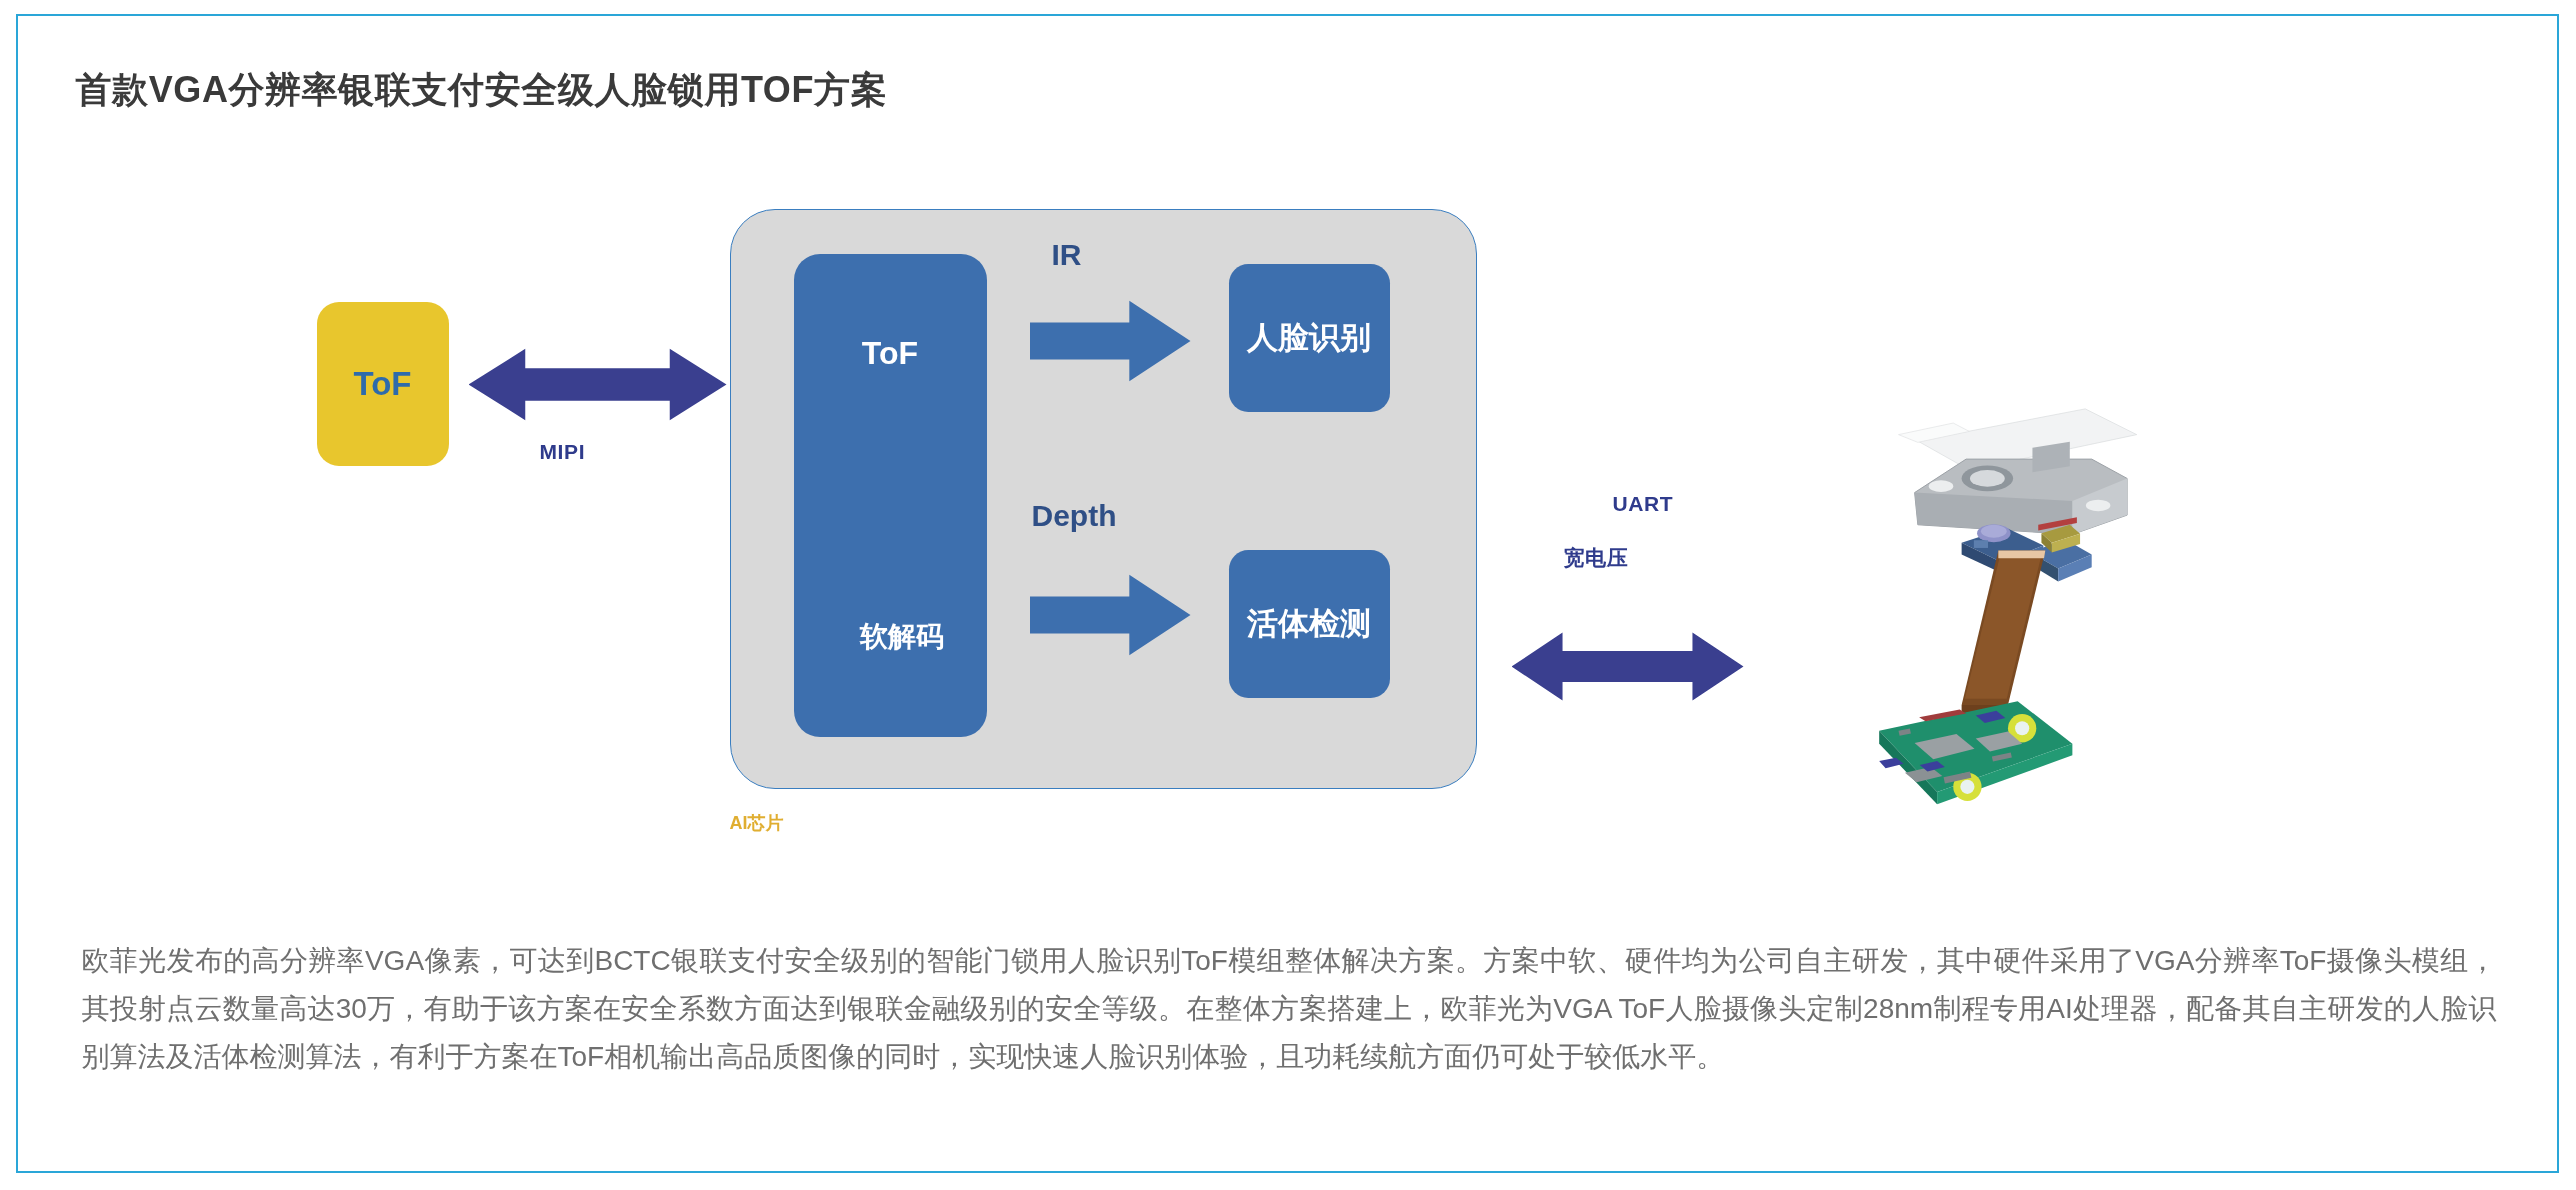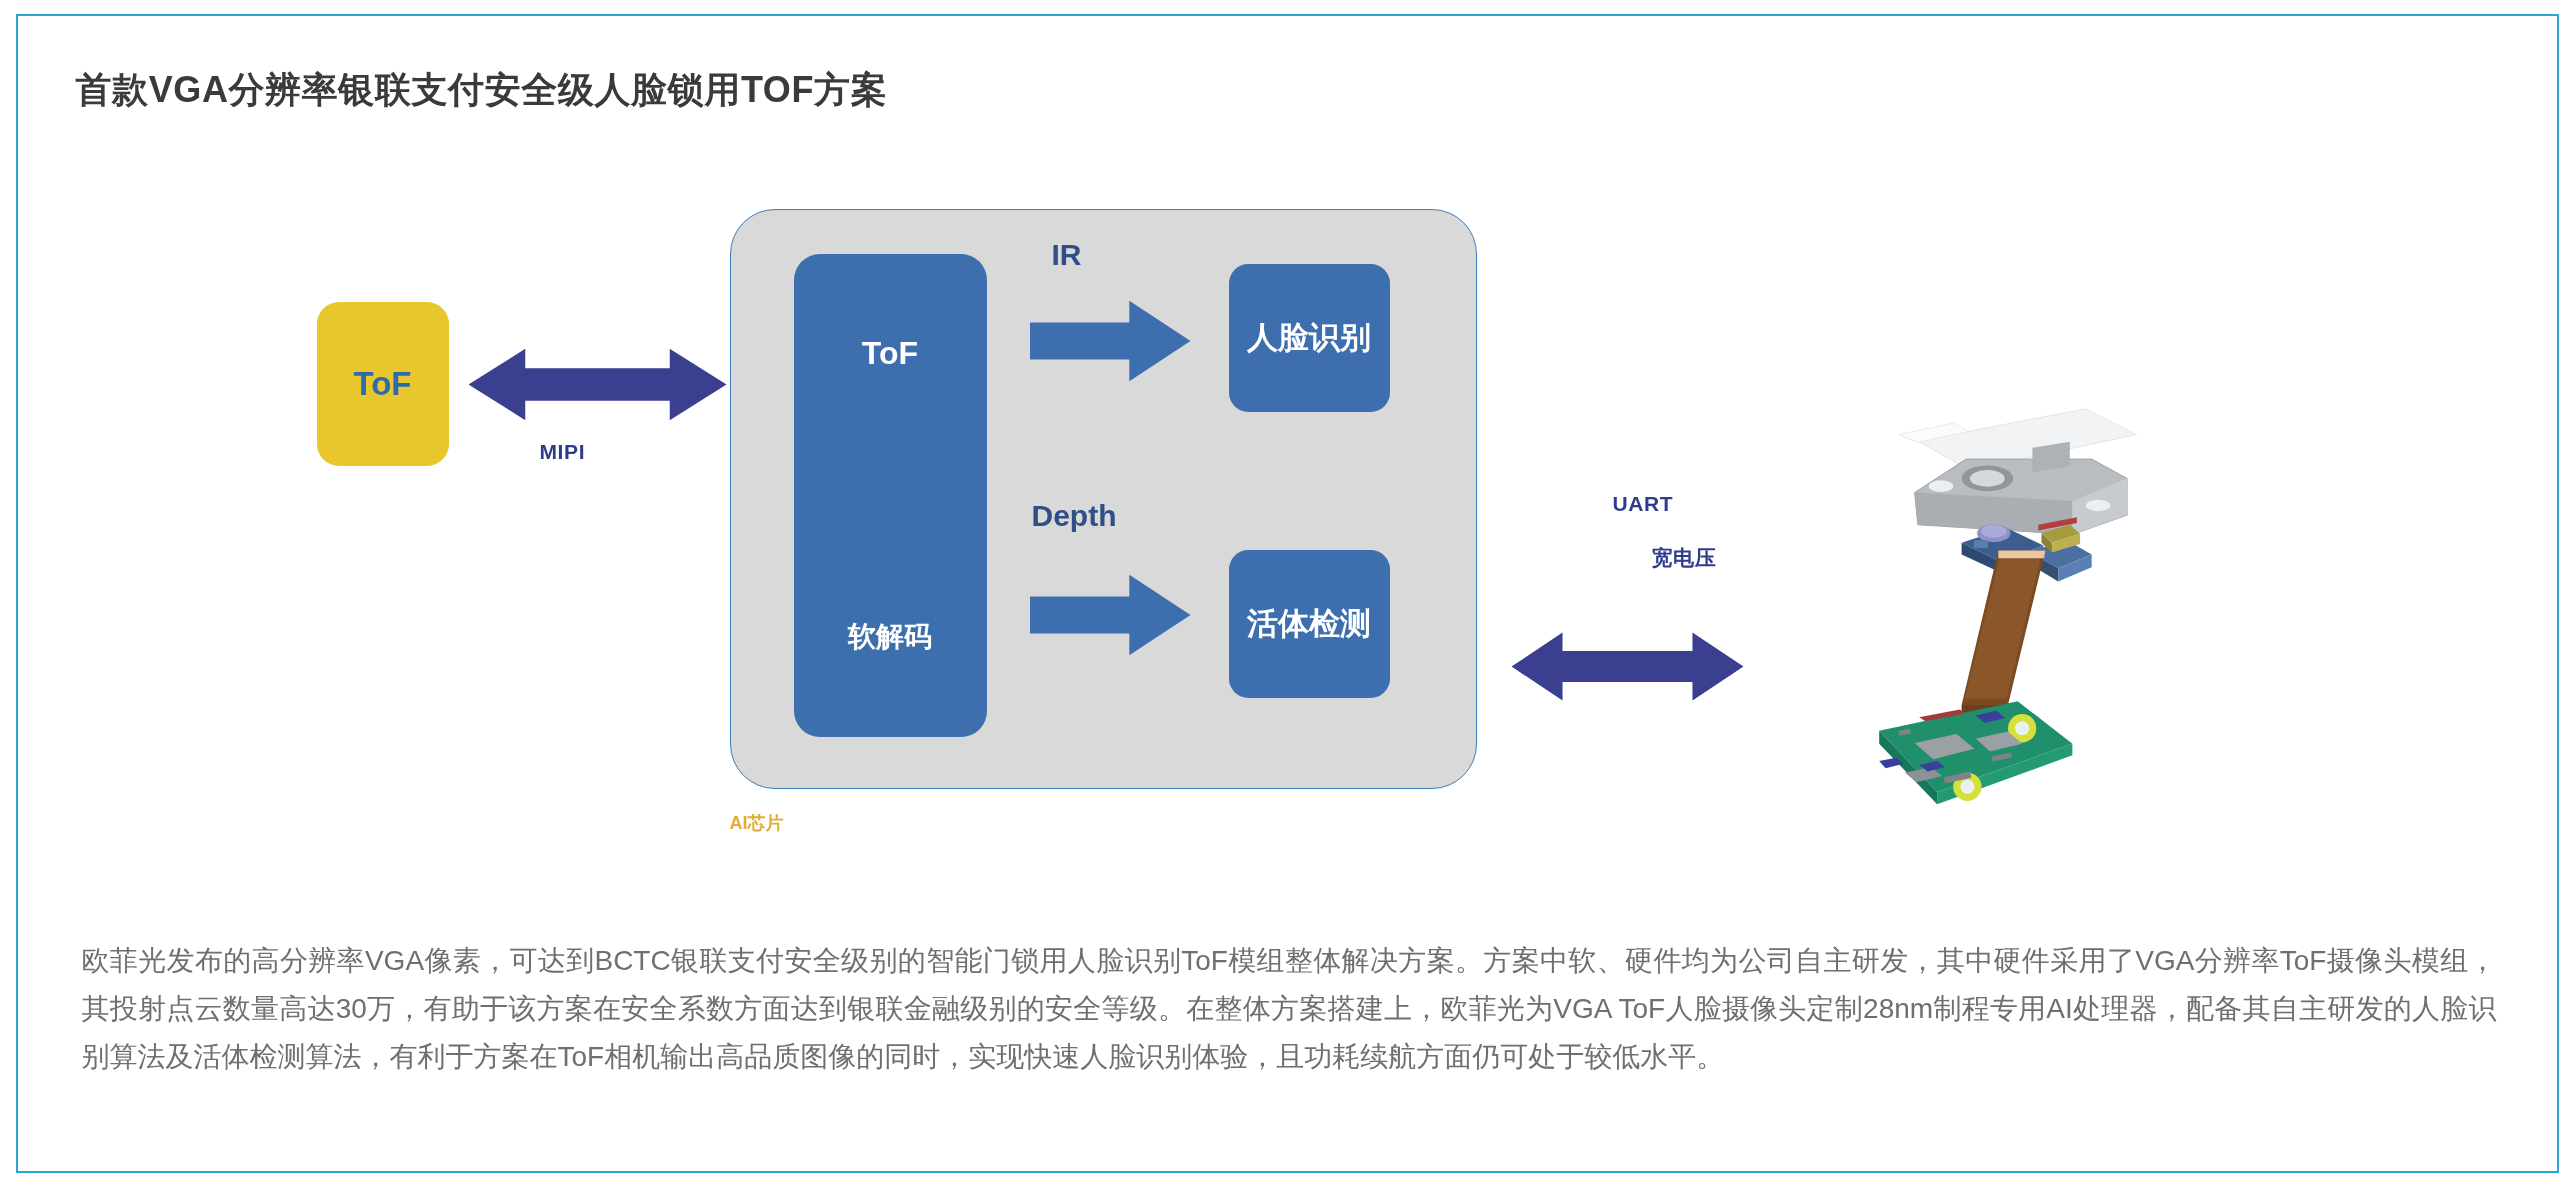--- a/index.html
+++ b/index.html
@@ -104,21 +104,21 @@
     left: 1552px;
     top: 341px;
     font-size: 21px;
     font-weight: bold;
     color: #2f3b8c;
     letter-spacing: 0.6px;
     margin-left: 43px;
   }
   #wide-voltage-label {
     position: absolute;
-    left: 1634px;
+    left: 1546px;
     top: 393px;
     font-size: 21px;
     font-weight: bold;
     color: #2f3b8c;
     letter-spacing: 0.6px;
   }
 
   
   #ai-chip-container {
     position: absolute;
@@ -163,21 +163,21 @@
     position: absolute;
     top: 81px;
     left: 0;
     width: 100%;
     text-align: center;
     font-size: 32px;
   }
   #tof-decoder-box .t-bottom {
     position: absolute;
     top: 364px;
-    left: 0;
+    left: 12px;
     width: 100%;
     text-align: center;
     font-size: 28px;
   }
 
   #face-recog-box {
     left: 1211px;
     top: 113px;
     width: 161px;
     height: 148px;

